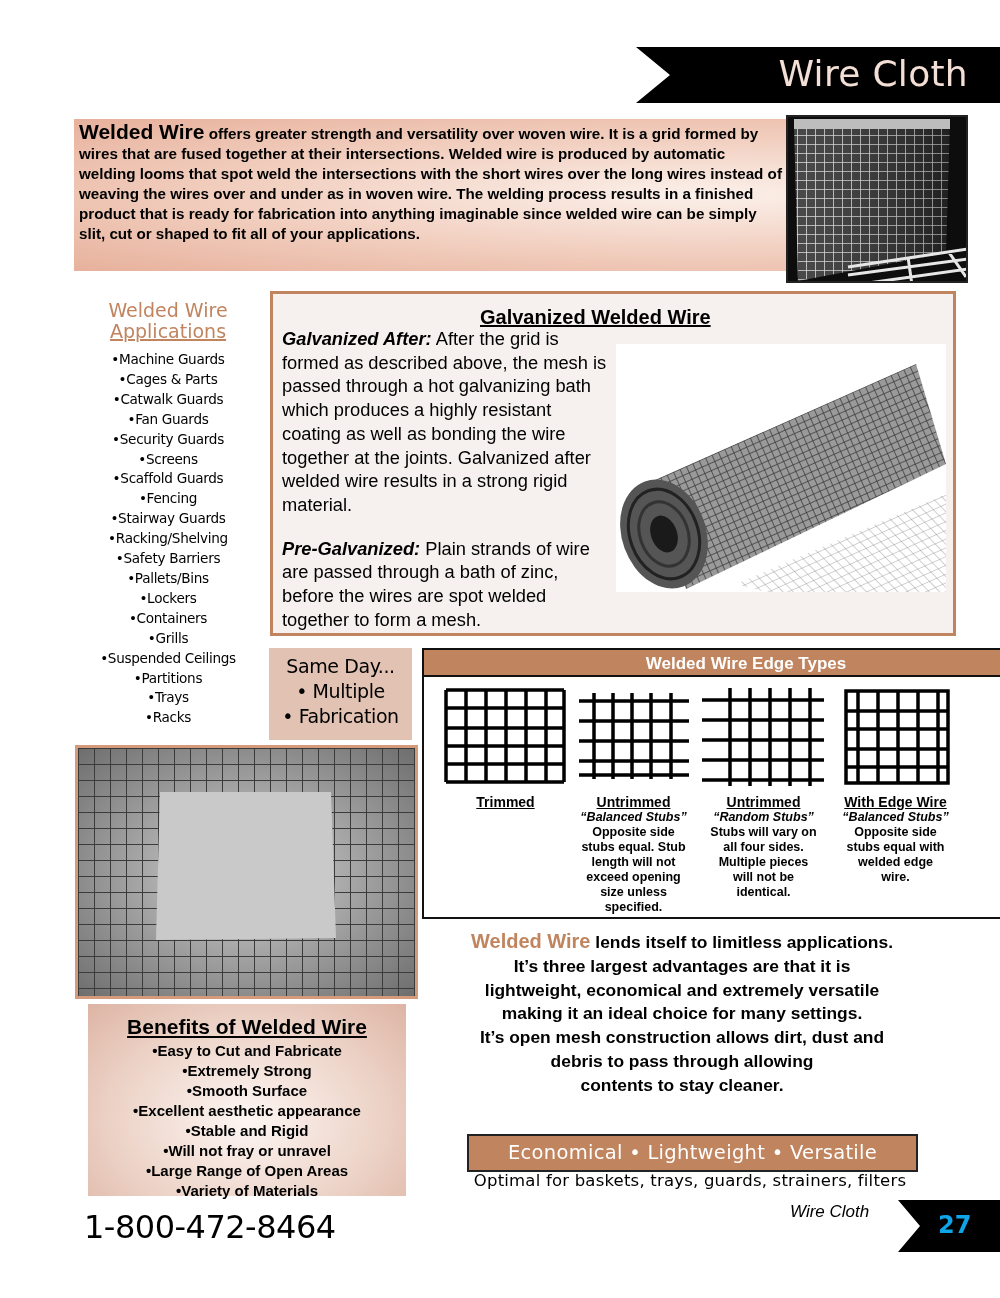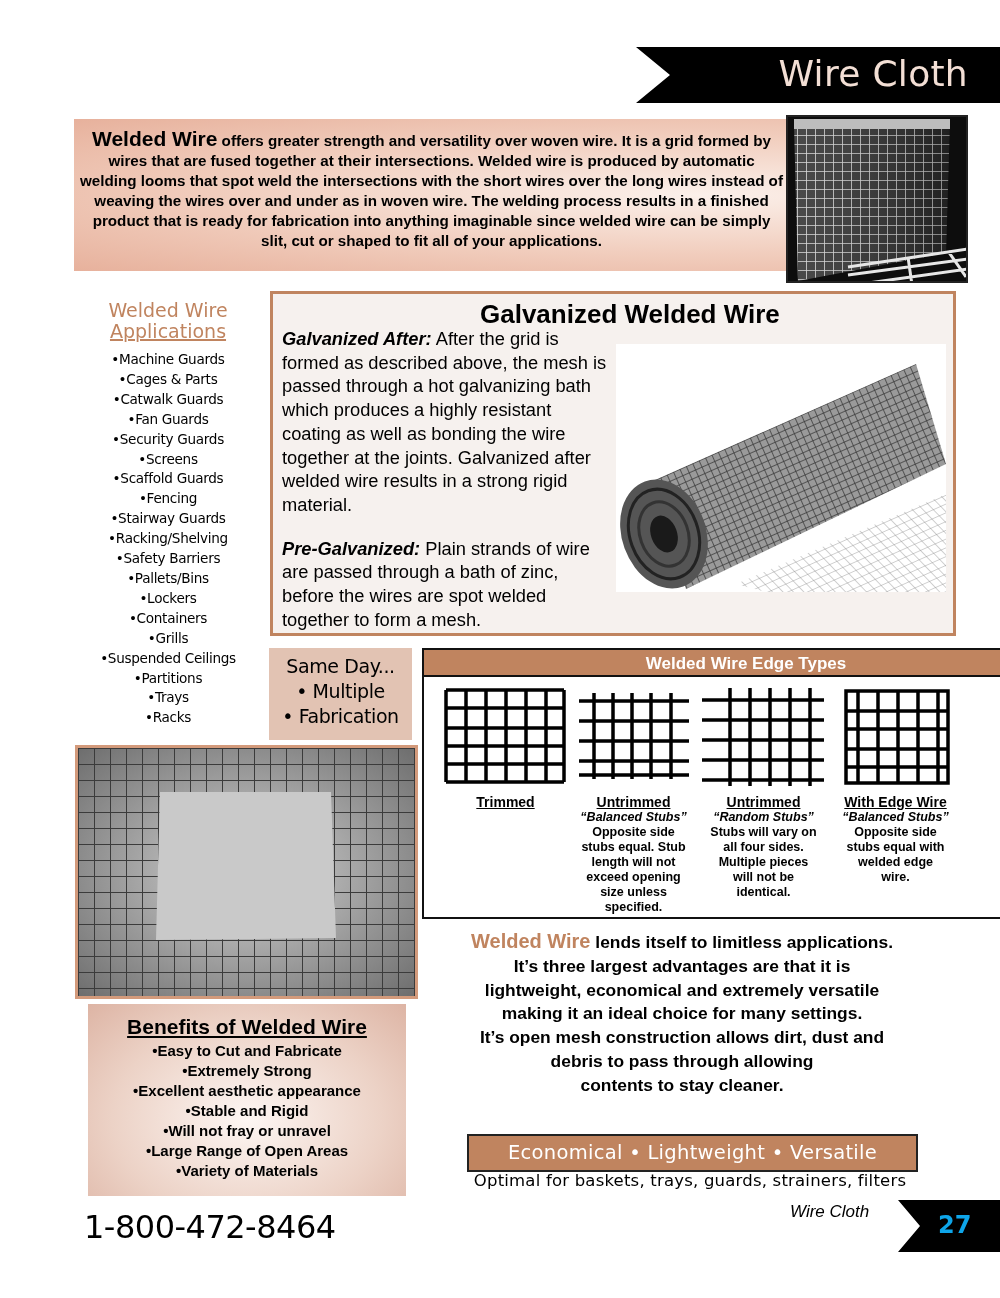--- a/index.html
+++ b/index.html
@@ -10,34 +10,34 @@
 
   
   .title-banner { left: 636px; top: 47px; width: 364px; height: 56px; background: #000;
     clip-path: polygon(0 0, 100% 0, 100% 100%, 0 100%, 34px 50%); }
   .title-text { position: absolute; right: 32px; top: 6px; font-family: "DejaVu Sans", sans-serif;
     font-size: 36px; color: #f3dfd5; letter-spacing: 0.3px; }
 
   
   .intro-box { left: 74px; top: 119px; width: 894px; height: 152px;
     background: radial-gradient(ellipse at 70% 50%, #fbf0ea 0%, #f1cdbd 55%, #e7b19c 100%); }
-  .intro-text { position: absolute; left: 5px; top: 10px; width: 705px; font-weight: bold; font-size: 15.2px; line-height: 20px; text-align: center; }
+  .intro-text { position: absolute; left: 5px; top: 3px; width: 705px; font-weight: bold; font-size: 15.2px; line-height: 20px; }
   .intro-lead { font-size: 21px; }
 
   .intro-photo { left: 786px; top: 115px; width: 182px; height: 168px; background: #111; border: 2px solid #222; overflow: hidden; }
 
   
   .apps { left: 88px; top: 300px; width: 160px; text-align: center; font-family: "DejaVu Sans", sans-serif; }
   .apps-title { color: #c0845f; font-size: 19px; line-height: 21px; }
   .apps-title .u { text-decoration: underline; text-decoration-thickness: 2px; }
   .apps-list { margin-top: 8px; list-style: none; font-size: 13.6px; line-height: 19.9px; white-space: nowrap; letter-spacing: -0.3px; }
 
   
   .galv-box { left: 270px; top: 291px; width: 686px; height: 345px; background: #f6f1ee; border: 3px solid #c0845f; }
-  .galv-title { position: absolute; left: 207px; top: 5px; font-weight: bold; font-size: 26px; }
+  .galv-title { position: absolute; left: 207px; top: 12px; font-weight: bold; font-size: 20px; text-decoration: underline; }
   .galv-text { position: absolute; left: 9px; top: 33px; width: 330px; font-size: 18.3px; line-height: 23.7px; }
   .galv-text p + p { margin-top: 20px; }
   .galv-text b { font-style: italic; }
   .galv-photo { position: absolute; left: 343px; top: 50px; width: 330px; height: 248px; background: #fff; }
 
   
   .same-day { left: 269px; top: 648px; width: 143px; height: 92px; background: #e2c3b3; text-align: center;
     font-family: "DejaVu Sans", sans-serif; font-size: 19px; line-height: 25px; padding-top: 6px; letter-spacing: -0.4px; }
 
   
@@ -231,20 +231,21 @@
     <rect width="337" height="248" fill="url(#sheetgrid)"></rect>
     <polygon points="82,44 253,44 258,190 78,192" fill="#c9c9c9"></polygon>
   </svg>
 </div>
 
 <div class="abs benefits">
   <div class="benefits-title">Benefits of Welded Wire</div>
   <ul class="benefits-list">
     <li>•Easy to Cut and Fabricate</li>
     <li>•Extremely Strong</li>
+    <li>•Smooth Surface</li>
     <li>•Excellent aesthetic appearance</li>
     <li>•Stable and Rigid</li>
     <li>•Will not fray or unravel</li>
     <li>•Large Range of Open Areas</li>
     <li>•Variety of Materials</li>
   </ul>
 </div>
 
 <div class="abs summary">
   <div><span class="accent">Welded Wire</span><span> lends itself to limitless applications.</span></div>

